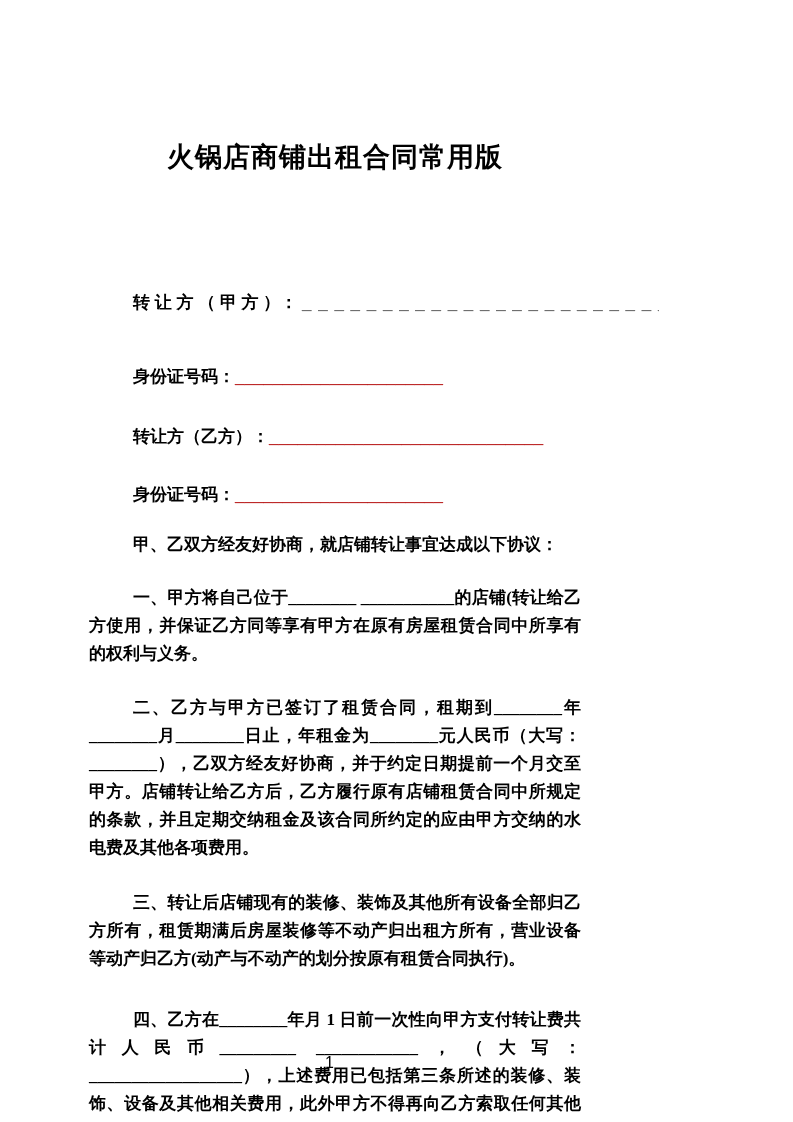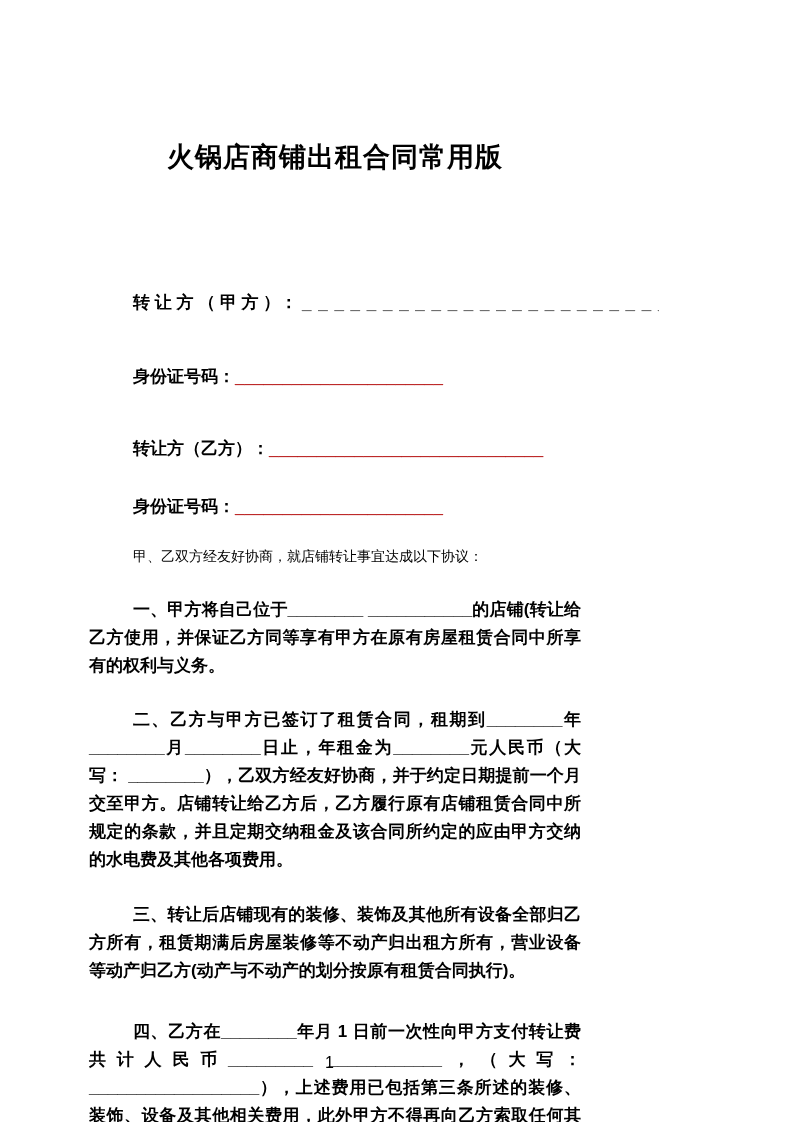--- a/index.html
+++ b/index.html
@@ -29,45 +29,46 @@
   }
   .party-line {
     font-size: 17px;
     line-height: 22px;
     font-weight: 600;
     padding-left: 44px;
     white-space: nowrap;
   }
   .party-a { margin-top: 118px; }
   .id-a    { margin-top: 52px; }
-  .party-b { margin-top: 50px; }
+  .party-b { margin-top: 38px; }
   .id-b    { margin-top: 36px; }
   .blank-dashed {
     color: #666666;
     font-weight: 400;
     letter-spacing: 1px;
   }
   .blank-solid {
     color: #b91c1c;
     font-weight: 400;
   }
   .intro {
     margin: 25px 0 0 0;
-    font-size: 14px;
+    font-size: 17px;
     line-height: 27px;
-    font-weight: 400;
+    font-weight: 700;
     text-indent: 44px;
   }
   .clause {
     margin: 26px 0 0 0;
     font-size: 17px;
     line-height: 28px;
     font-weight: 600;
     text-indent: 44px;
     text-align: justify;
+    font-family: Liberation Serif, serif;
   }
   .clause-3 { margin-top: 27px; }
   .clause-4 { margin-top: 33px; }
   .page-number {
     position: absolute;
     left: 0;
     right: 0;
     bottom: 50px;
     text-align: center;
     font-size: 16px;

